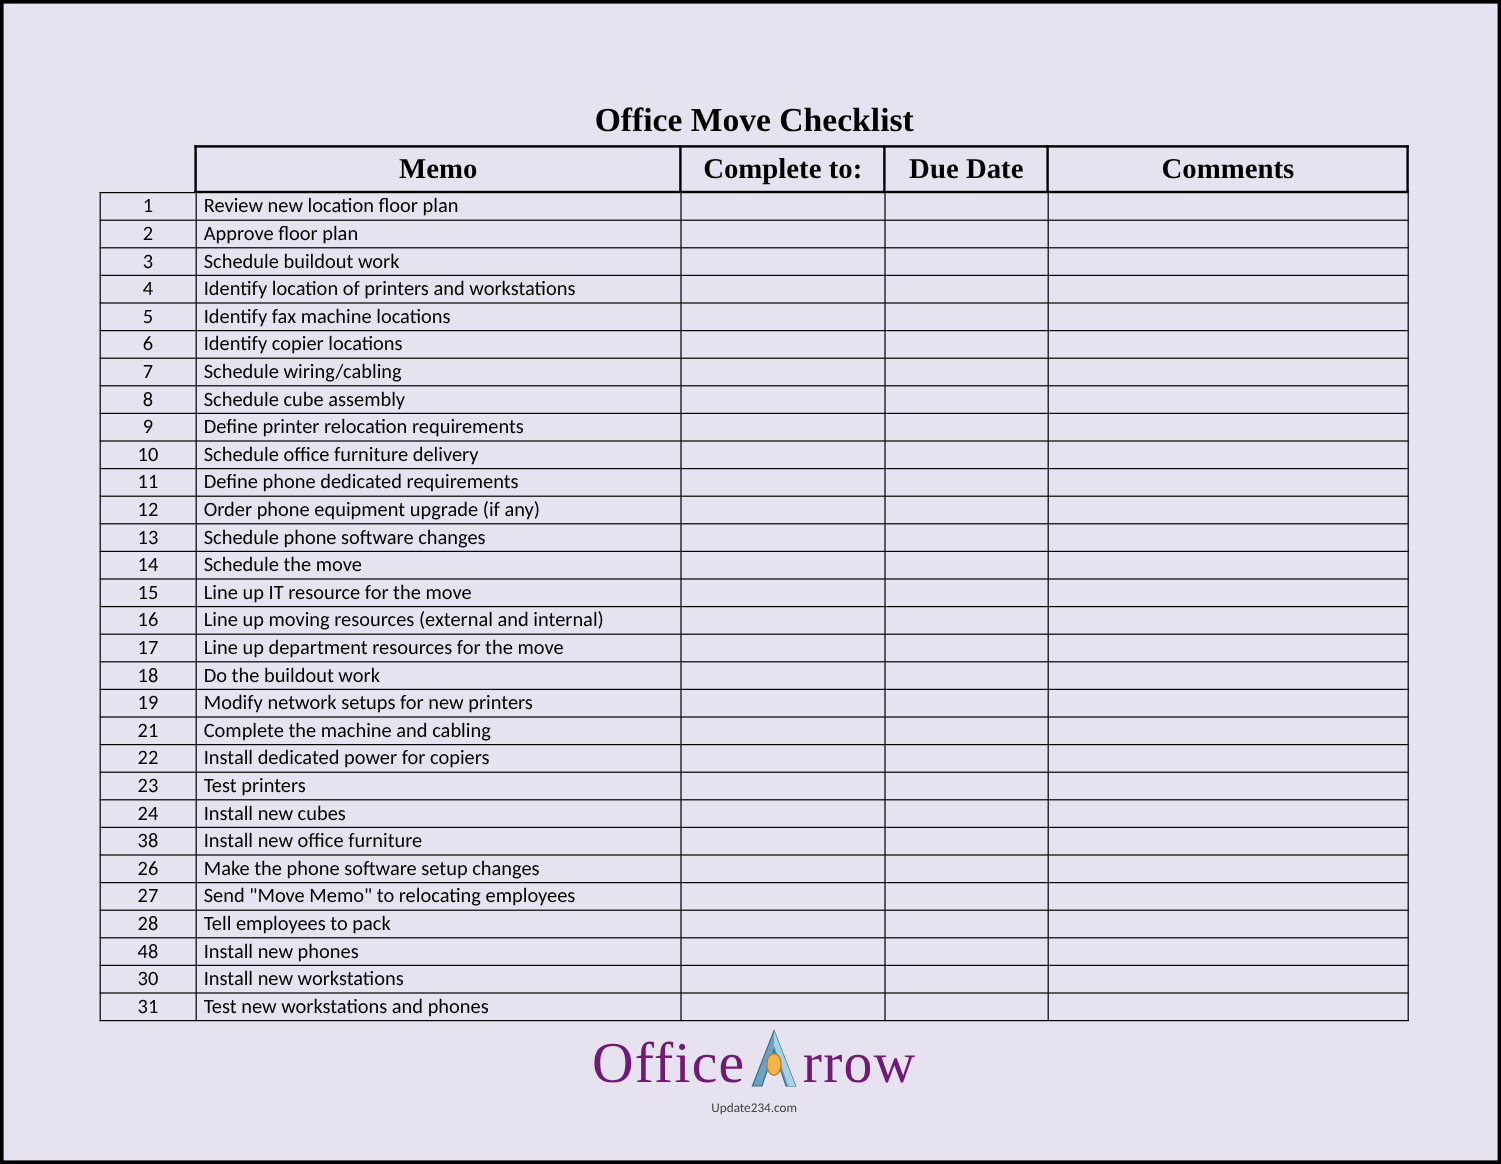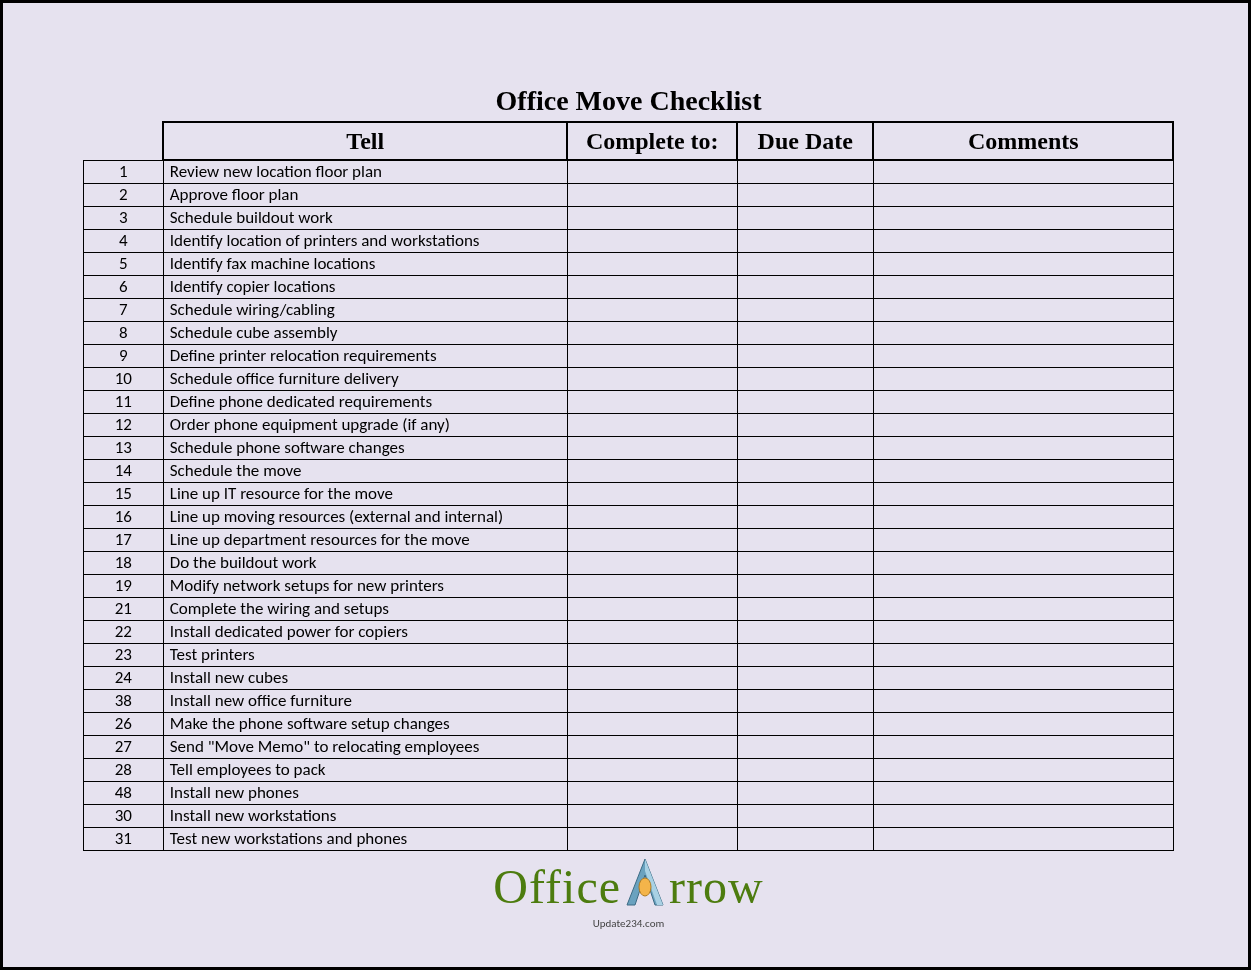--- a/index.html
+++ b/index.html
@@ -76,21 +76,21 @@
   .logo-wrap {
     text-align: center;
     margin-top: 6px;
   }
   .logo {
     display: inline-flex;
     align-items: center;
     gap: 4px;
     font-family: Georgia, "Times New Roman", serif;
     font-size: 48px;
-    color: #4d7c0f;
+    color: #701a75;
     letter-spacing: 1px;
   }
   .logo .word {
     display: inline-block;
   }
   .logo svg {
     width: 44px;
     height: 52px;
     vertical-align: middle;
     margin: 0 -2px 6px -2px;
@@ -113,21 +113,21 @@
     <colgroup>
       <col class="num">
         <col class="task">
         <col class="deleg">
         <col class="due">
         <col class="comm">
     </colgroup>
     <thead>
       <tr>
         <th class="corner"></th>
-        <th>Tell</th>
+        <th>Memo</th>
         <th>Complete to:</th>
         <th>Due Date</th>
         <th>Comments</th>
       </tr>
     </thead>
     <tbody id="rows">
         <tr>
           <td class="num">1</td>
           <td class="task">Review new location floor plan</td>
           <td class="blank"></td>
@@ -255,21 +255,21 @@
         </tr>
         <tr>
           <td class="num">19</td>
           <td class="task">Modify network setups for new printers</td>
           <td class="blank"></td>
           <td class="blank"></td>
           <td class="blank"></td>
         </tr>
         <tr>
           <td class="num">21</td>
-          <td class="task">Complete the wiring and setups</td>
+          <td class="task">Complete the machine and cabling</td>
           <td class="blank"></td>
           <td class="blank"></td>
           <td class="blank"></td>
         </tr>
         <tr>
           <td class="num">22</td>
           <td class="task">Install dedicated power for copiers</td>
           <td class="blank"></td>
           <td class="blank"></td>
           <td class="blank"></td>

